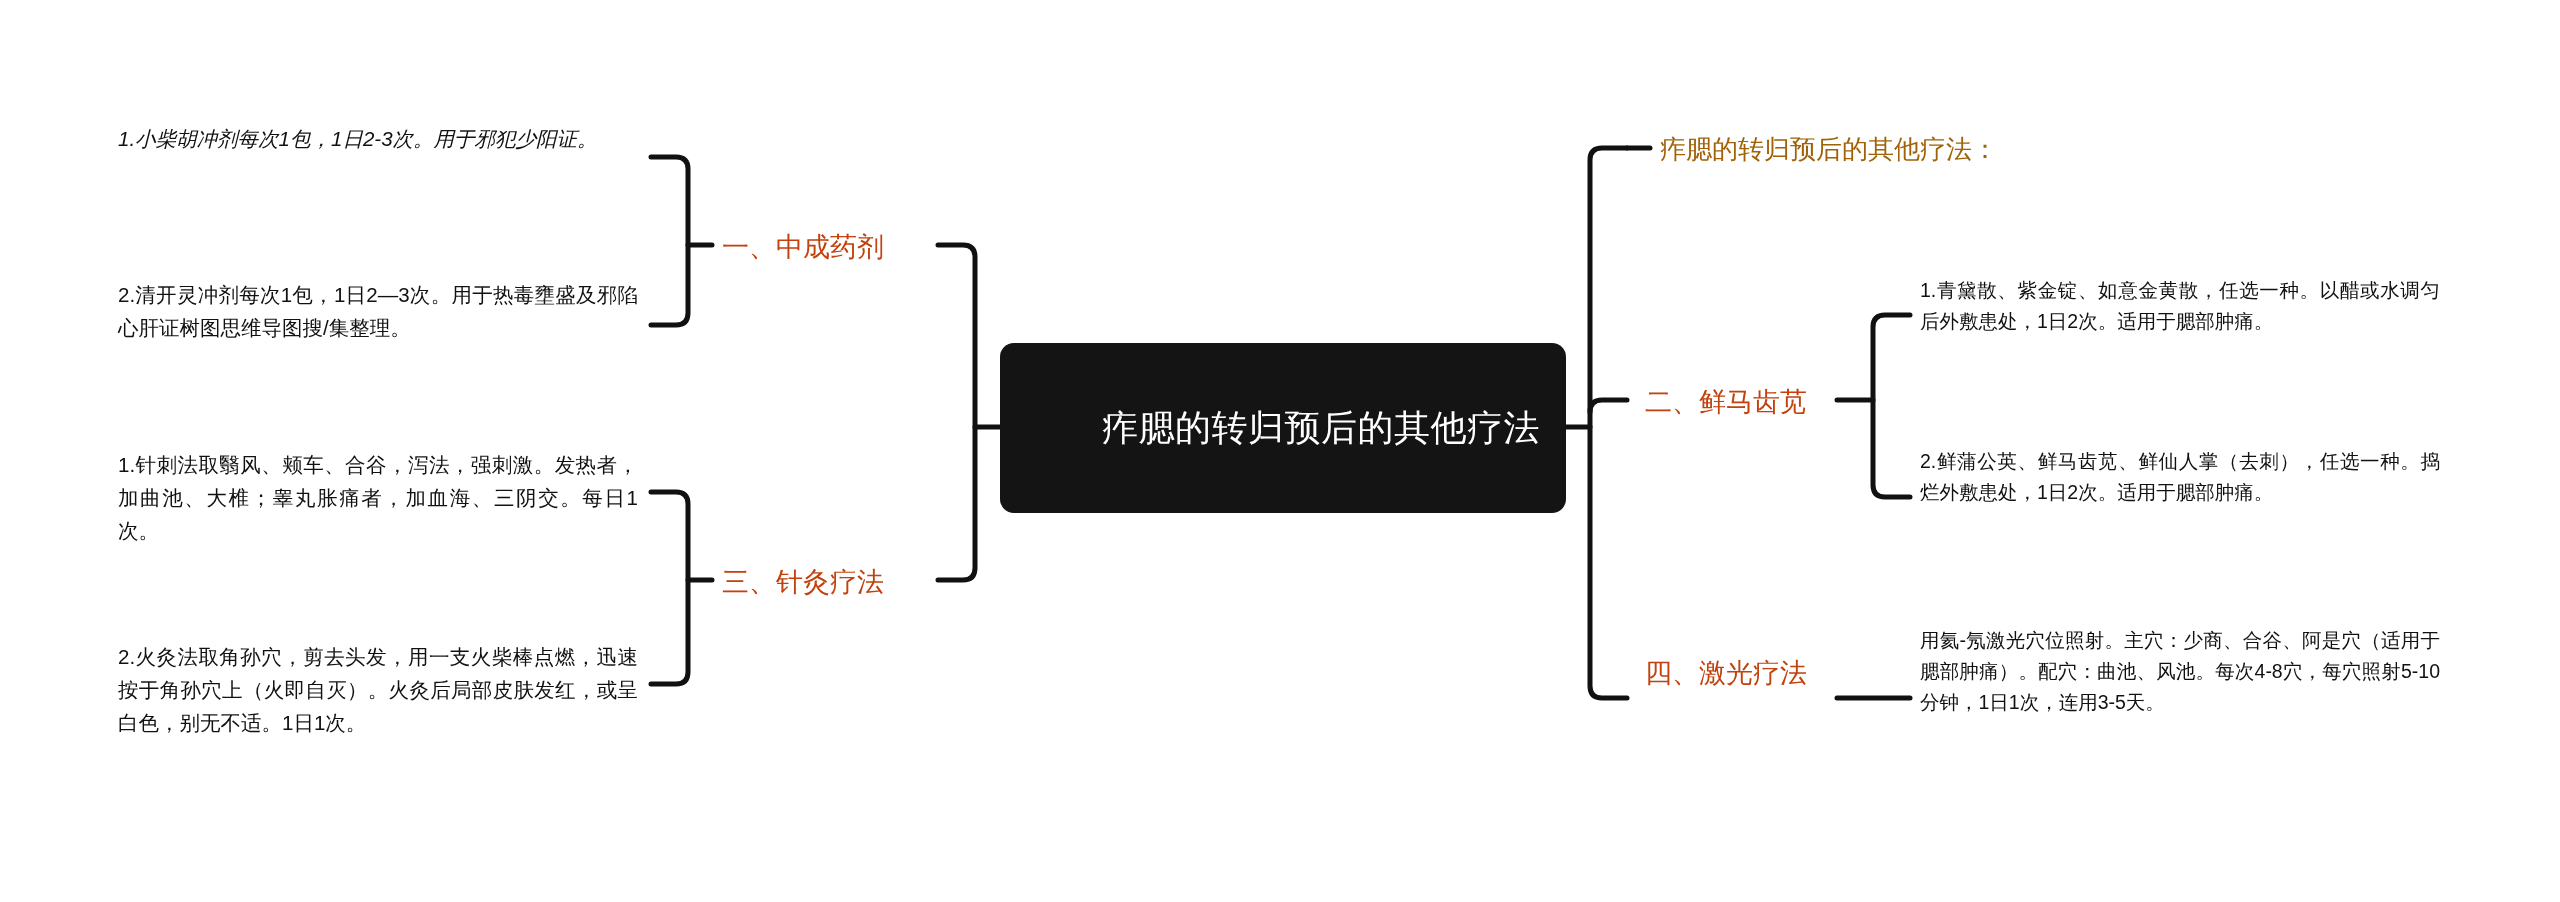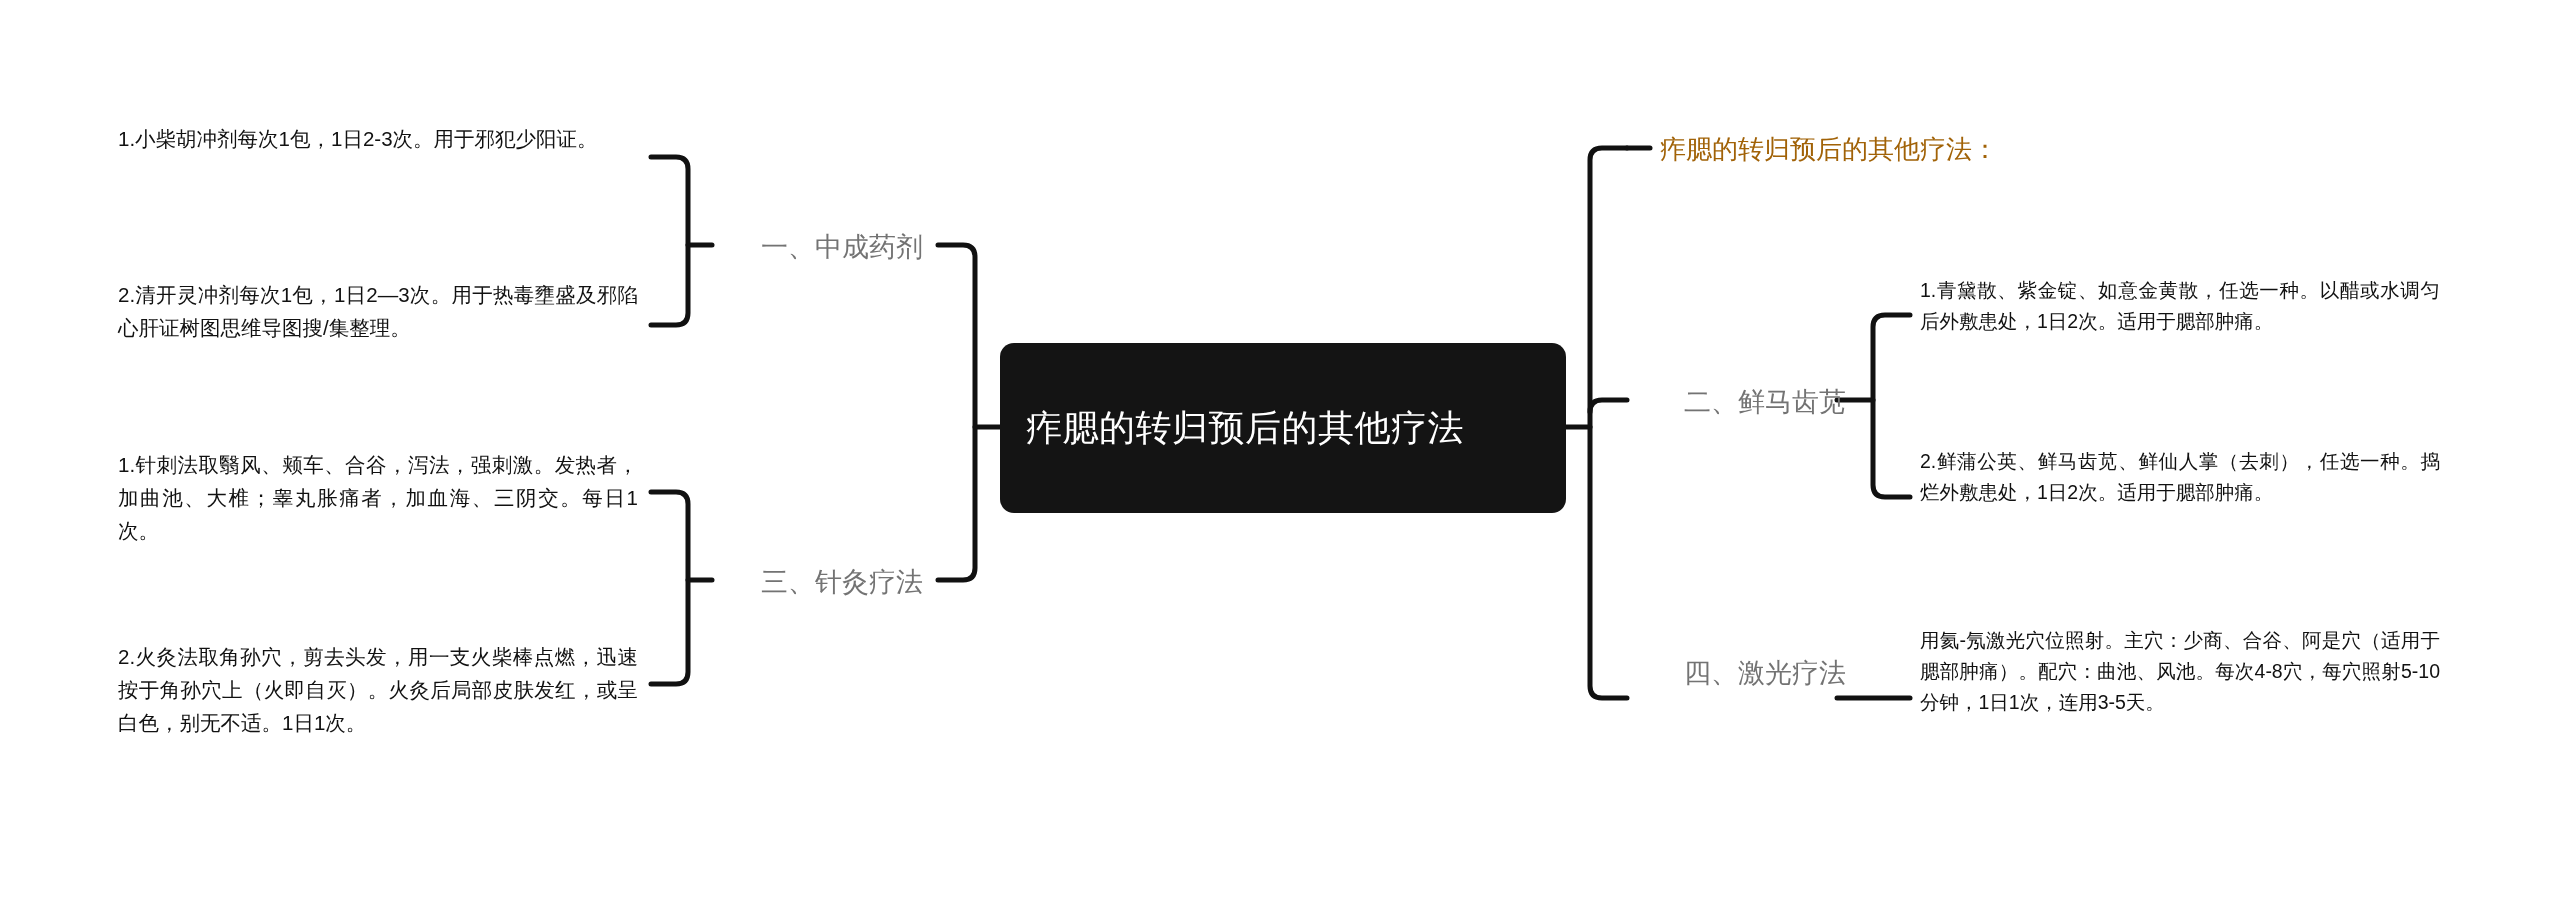--- a/index.html
+++ b/index.html
@@ -36,40 +36,39 @@
   .root-node {
     position: absolute;
     left: 1000px;
     top: 343px;
     width: 566px;
     height: 170px;
     background: #141414;
     border-radius: 14px;
     display: flex;
     align-items: center;
-    justify-content: flex-start;
+    justify-content: flex-end;
     box-sizing: border-box;
     padding: 6px 26px;
   }
   .root-node-label {
     color: #ffffff;
     font-size: 36px;
     line-height: 1.32;
     text-align: center;
     letter-spacing: 0.5px;
   }
 
   
   .branch-label {
     position: absolute;
     font-size: 27px;
     line-height: 1.3;
-    color: #737373;
+    color: #c2410c;
     white-space: nowrap;
-    margin-left: 39px;
   }
 
   
   .leaf-text {
     position: absolute;
     font-size: 20.5px;
     line-height: 1.62;
     color: #111111;
     text-align: justify;
     text-justify: inter-character;
@@ -117,21 +116,21 @@
       <path d="M 1627 148 L 1650 148"></path>
     </g>
   </svg>
 
   <div class="root-node">
     <div class="root-node-label">痄腮的转归预后的其他疗法</div>
   </div>
 
   <div class="branch-label" style="left:722px; top:230px;">一、中成药剂</div>
 
-  <div class="leaf-text" style="left:118px; top:122px; width:520px;">1.小柴胡冲剂每次1包，1日2-3次。用于邪犯少阳证。</div>
+  <div class="leaf-text" style="left:118px; top:122px; width:520px;font-style:italic;">1.小柴胡冲剂每次1包，1日2-3次。用于邪犯少阳证。</div>
 
   <div class="leaf-text" style="left:118px; top:278px; width:520px;">2.清开灵冲剂每次1包，1日2—3次。用于热毒壅盛及邪陷心肝证树图思维导图搜/集整理。</div>
 
   <div class="branch-label" style="left:722px; top:565px;">三、针灸疗法</div>
 
   <div class="leaf-text" style="left:118px; top:448px; width:520px;">1.针刺法取翳风、颊车、合谷，泻法，强刺激。发热者，加曲池、大椎；睾丸胀痛者，加血海、三阴交。每日1次。</div>
 
   <div class="leaf-text" style="left:118px; top:640px; width:520px;">2.火灸法取角孙穴，剪去头发，用一支火柴棒点燃，迅速按于角孙穴上（火即自灭）。火灸后局部皮肤发红，或呈白色，别无不适。1日1次。</div>
 
   <div class="node-title" style="left:1660px; top:133px;">痄腮的转归预后的其他疗法：</div>

